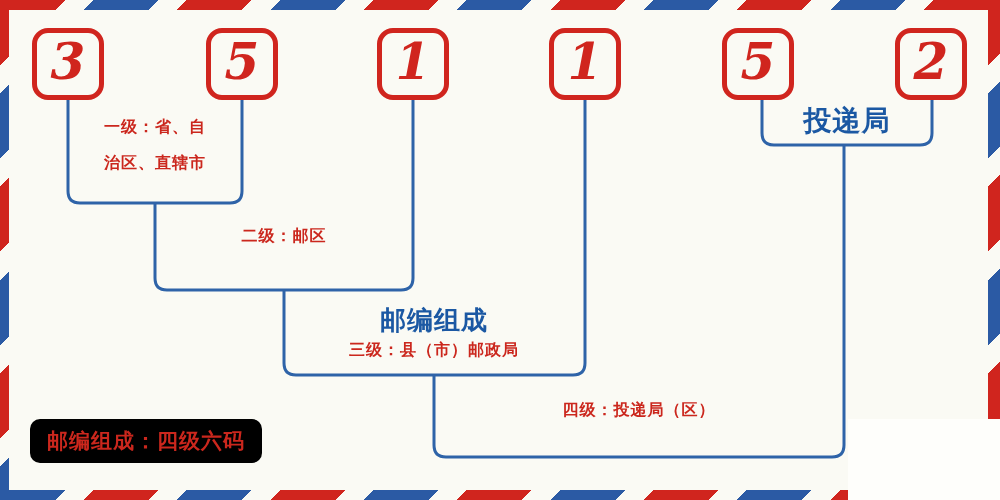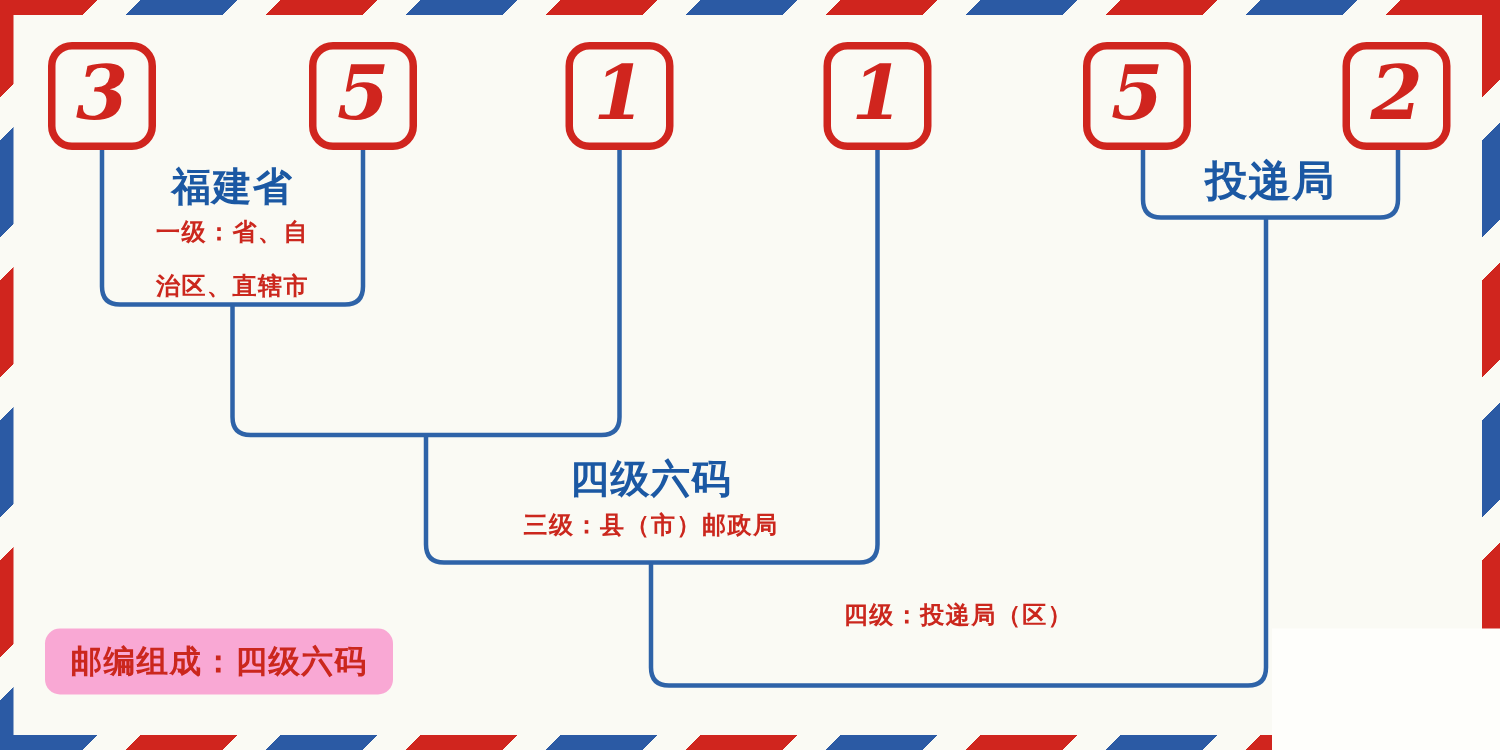--- a/index.html
+++ b/index.html
@@ -43,21 +43,21 @@
   .lvl .desc{
     color:#CB271D;font-weight:bold;font-size:16px;line-height:24px;
     margin-top:4px;letter-spacing:1px;
   }
   .lvl .desc2{margin-top:12px;}
   .lvl-small .name{font-size:28px;line-height:26px;}
   .lvl-branch .desc{margin-top:9px;text-align:center;}
   
   .badge{
     position:absolute;left:30px;top:419px;width:232px;height:44px;
-    background:#f9a8d4;border-radius:10px;z-index:3;
+    background:#000000;border-radius:10px;z-index:3;
     display:flex;align-items:center;justify-content:center;
     color:#CB271D;font-weight:bold;font-size:21px;letter-spacing:1px;
   }
 </style>
 </head>
 <body>
 
 <div class="canvas">
 
   <div class="band band-top"></div>
@@ -89,30 +89,30 @@
     <span class="digit">1</span>
   </div>
   <div class="digit-box" style="left:722px">
     <span class="digit">5</span>
   </div>
   <div class="digit-box" style="left:895px">
     <span class="digit">2</span>
   </div>
 
   <div class="lvl" style="left:35px;top:111px;width:240px">
-    <div class="name">福建省</div>
     <div class="desc">一级：省、自</div>
     <div class="desc desc2">治区、直辖市</div>
   </div>
 
   <div class="lvl" style="left:164px;top:220px;width:240px">
+    <div class="desc">二级：邮区</div>
   </div>
 
   <div class="lvl" style="left:284px;top:306px;width:300px">
-    <div class="name">四级六码</div>
+    <div class="name">邮编组成</div>
     <div class="desc">三级：县（市）邮政局</div>
   </div>
 
   <div class="lvl lvl-small lvl-branch" style="left:489px;top:389px;width:300px">
     <div class="desc">四级：投递局（区）</div>
   </div>
 
   <div class="lvl lvl-small" style="left:747px;top:108px;width:200px">
     <div class="name">投递局</div>
   </div>

